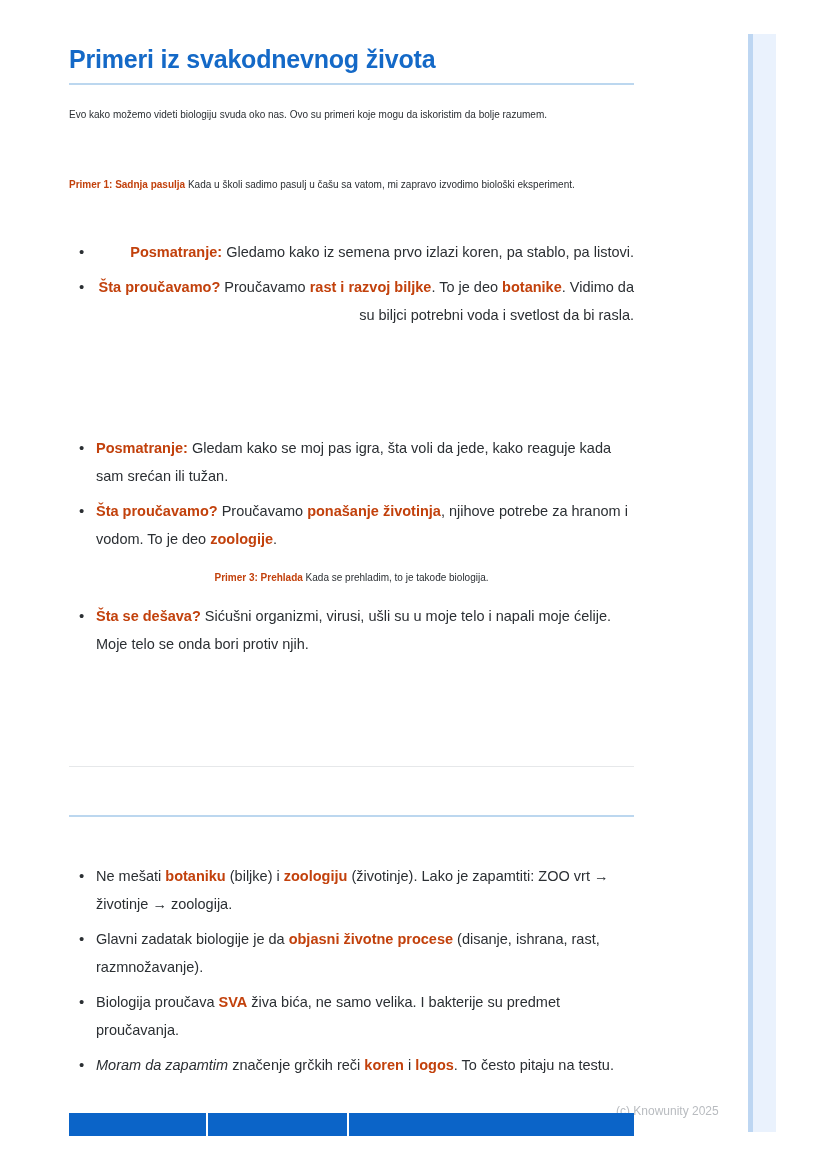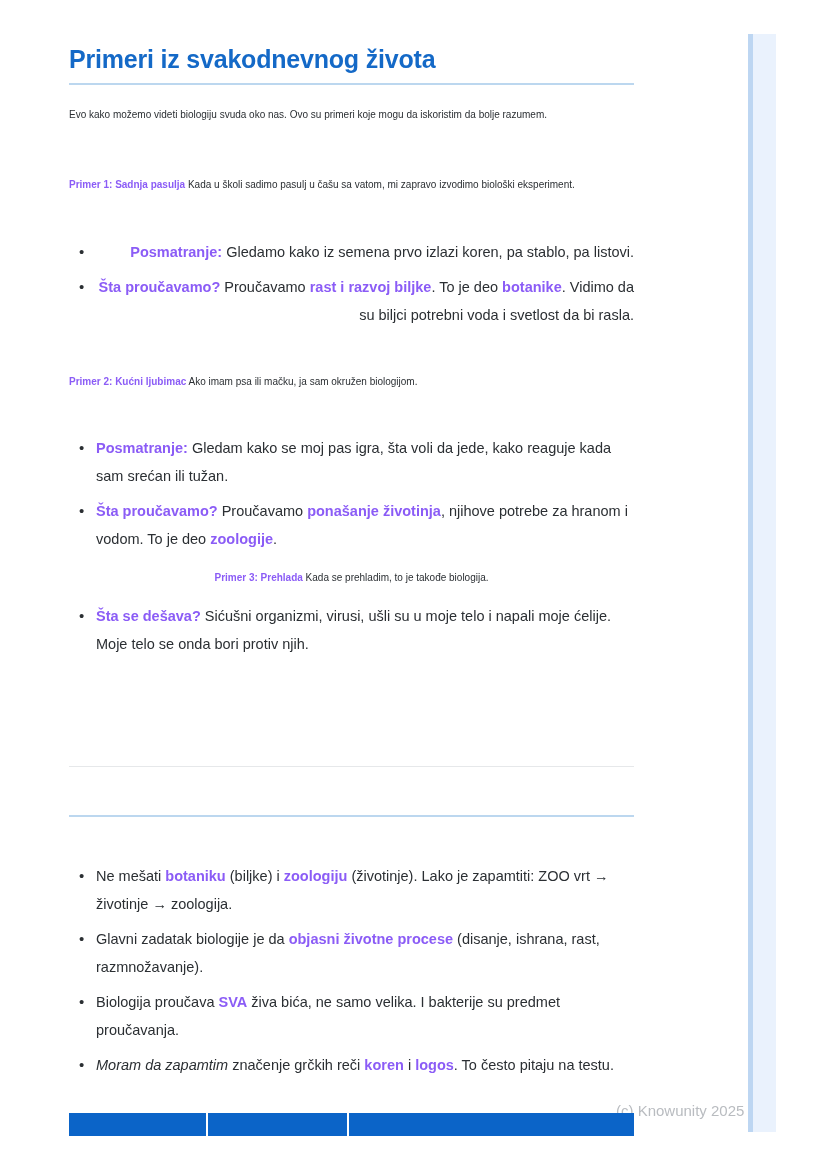--- a/index.html
+++ b/index.html
@@ -95,32 +95,32 @@
   ul.bullets > li::before {
     content: "\2022";
     position: absolute;
     left: 10px;
     top: 0;
     font-size: 15px;
     line-height: 28px;
     color: #2b2f33;
   }
 
-  b, strong { font-weight: bold; color: #8b5cf6; }
+  b, strong { font-weight: bold; color: #c2410c; }
   i, em { font-style: italic; }
 
   
   .blk { position: absolute; width: 565px; left: 0; }
 
   
   #footer-credit {
     position: absolute;
     left: 616px;
     top: 1105px;
-    font-size: 15px;
+    font-size: 12px;
     line-height: 12px;
     color: #b9bcc0;
     white-space: nowrap;
   }
   #bottom-bars {
     position: absolute;
     left: 69px;
     top: 1113px;
     width: 565px;
     height: 23px;
@@ -154,23 +154,20 @@
     <p class="body"><b>Primer 1: Sadnja pasulja</b><span> Kada u školi sadimo pasulj u čašu sa vatom, mi zapravo izvodimo biološki eksperiment.</span></p>
   </div>
 
   <div class="blk" style="top:238px;text-align:right;">
     <ul class="bullets">
       <li><b>Posmatranje:</b><span> Gledamo kako iz semena prvo izlazi koren, pa stablo, pa listovi.</span></li>
       <li><b>Šta proučavamo?</b><span> Proučavamo </span><b>rast i razvoj biljke</b><span>. To je deo </span><b>botanike</b><span>. Vidimo da su biljci potrebni voda i svetlost da bi rasla.</span></li>
     </ul>
   </div>
 
-  <div class="blk" style="top:368px;">
-    <p class="body"><b>Primer 2: Kućni ljubimac</b><span> Ako imam psa ili mačku, ja sam okružen biologijom.</span></p>
-  </div>
 
   <div class="blk" style="top:434px;">
     <ul class="bullets">
       <li><b>Posmatranje:</b><span> Gledam kako se moj pas igra, šta voli da jede, kako reaguje kada sam srećan ili tužan.</span></li>
       <li><b>Šta proučavamo?</b><span> Proučavamo </span><b>ponašanje životinja</b><span>, njihove potrebe za hranom i vodom. To je deo </span><b>zoologije</b><span>.</span></li>
     </ul>
   </div>
 
   <div class="blk" style="top:564px;">
     <p class="body left"><b>Primer 3: Prehlada</b><span> Kada se prehladim, to je takođe biologija.</span></p>

